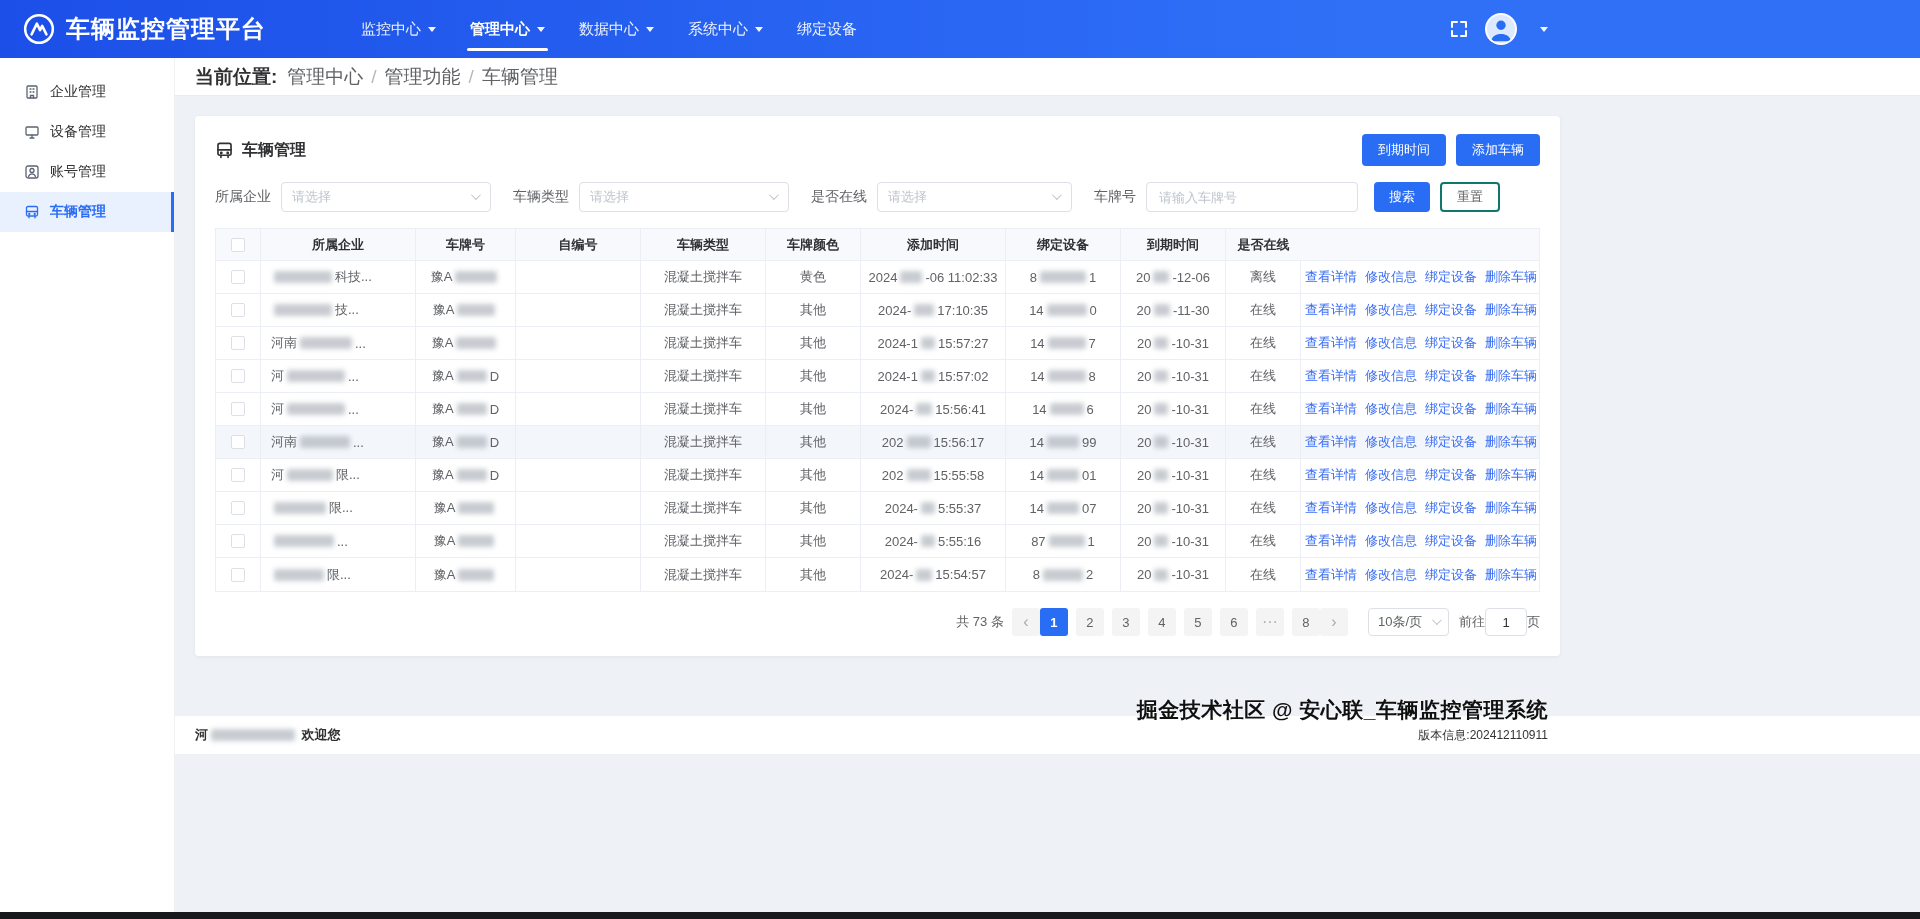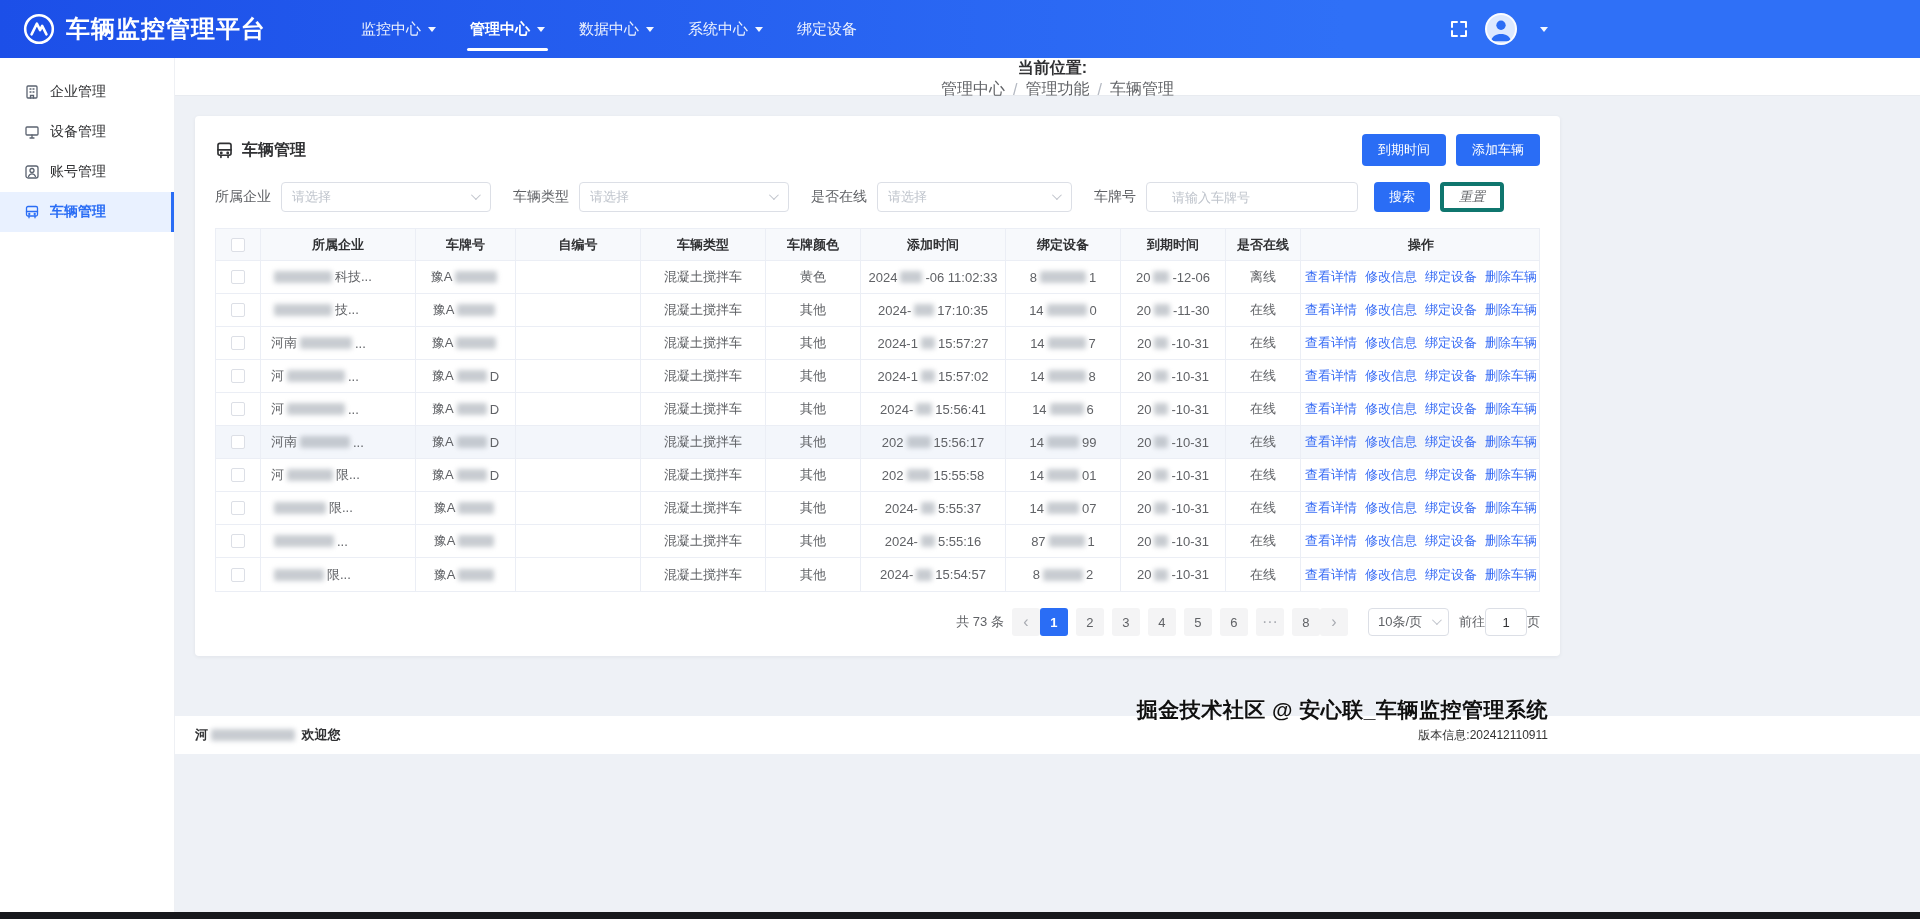--- a/index.html
+++ b/index.html
@@ -53,55 +53,55 @@
     height:40px;display:flex;align-items:center;gap:10px;padding-left:24px;
     font-size:14px;color:var(--text-dark);cursor:pointer;position:relative;
   }
   .side-item .s-icon{display:flex;align-items:center;color:#5b6370;}
   .side-item.active{background:#e9f1ff;color:var(--primary);font-weight:600;}
   .side-item.active .s-icon{color:var(--primary);}
   .side-item.active::after{content:"";position:absolute;right:0;top:0;width:3px;height:100%;background:var(--primary);}
   
   .breadcrumb-bar{
     position:absolute;left:175px;top:58px;right:0;height:38px;background:#fff;
-    display:flex;align-items:center;padding-left:20px;font-size:16px;border-bottom:1px solid #e8ebf0;flex-direction:column;
+    display:flex;align-items:center;padding-left:20px;font-size:19px;border-bottom:1px solid #e8ebf0;
   }
   .bc-label{color:var(--text-dark);font-weight:bold;margin-right:10px;}
   .bc-item{color:var(--text);cursor:pointer;}
   .bc-sep{color:#b4b9c2;margin:0 8px;}
   
   .content{position:absolute;left:175px;top:96px;right:0;bottom:0;}
   .card{
     margin:20px 0 0 20px;width:1365px;background:#fff;border-radius:4px;
     box-shadow:0 1px 4px rgba(0,21,41,.06);padding:16px 20px 20px;
   }
   .card-head{display:flex;align-items:center;height:36px;}
   .card-title{font-size:16px;font-weight:bold;color:var(--text-dark);margin-left:8px;}
   .head-btns{margin-left:auto;display:flex;gap:10px;}
   .btn{
     border:none;border-radius:4px;font-size:13px;height:32px;padding:0 16px;cursor:pointer;
     font-family:inherit;
   }
   .btn-primary{background:var(--primary);color:#fff;}
-  .btn-plain{background:#fff;color:var(--text);border:4px solid #0f766e;font-style:italic;}
+  .btn-plain{background:#fff;color:var(--text);border:2px solid #0f766e;}
   
   .filter-bar{display:flex;align-items:center;margin:14px 0 16px;font-size:14px;color:var(--text);}
   .f-label{margin-right:10px;white-space:nowrap;}
   .select{
     width:210px;height:30px;border:1px solid #dcdfe6;border-radius:4px;background:#fff;
     display:flex;align-items:center;padding:0 10px;margin-right:22px;cursor:pointer;position:relative;
   }
   .select.small{width:195px;}
   .select .ph{color:#bfc4cc;font-size:13px;}
   .chev{
     width:7px;height:7px;border-right:1.5px solid #c0c4cc;border-bottom:1.5px solid #c0c4cc;
     transform:rotate(45deg) translateY(-2px);position:absolute;right:12px;top:10px;
   }
   .text-input{
-    width:212px;height:30px;border:1px solid #dcdfe6;border-radius:4px;padding:0 25px;
+    width:212px;height:30px;border:1px solid #dcdfe6;border-radius:4px;padding:0 12px;
     font-size:13px;color:var(--text-dark);margin-right:16px;font-family:inherit;outline:none;
   }
   .text-input::placeholder{color:#bfc4cc;}
   .btn-sm{height:30px;padding:0 15px;}
   
   .v-table{border:1px solid var(--border);font-size:13px;color:var(--text);}
   .tr{
     display:grid;
     grid-template-columns:45px 155px 100px 125px 125px 95px 145px 115px 105px 75px 240px;
     align-items:center;border-bottom:1px solid var(--border);min-height:33px;background:#fff;
@@ -315,21 +315,20 @@
           </div>
           <div class="td">所属企业</div>
           <div class="td">车牌号</div>
           <div class="td">自编号</div>
           <div class="td">车辆类型</div>
           <div class="td">车牌颜色</div>
           <div class="td">添加时间</div>
           <div class="td">绑定设备</div>
           <div class="td">到期时间</div>
           <div class="td">是否在线</div>
-          <div class="td">操作</div>
         </div>
         <div class="tr">
           <div class="td">
             <span class="cb"></span>
           </div>
           <div class="td left">
             <span class="rd" style="width: 58px;"></span>
             <span class="seg">科技...</span>
           </div>
           <div class="td">

